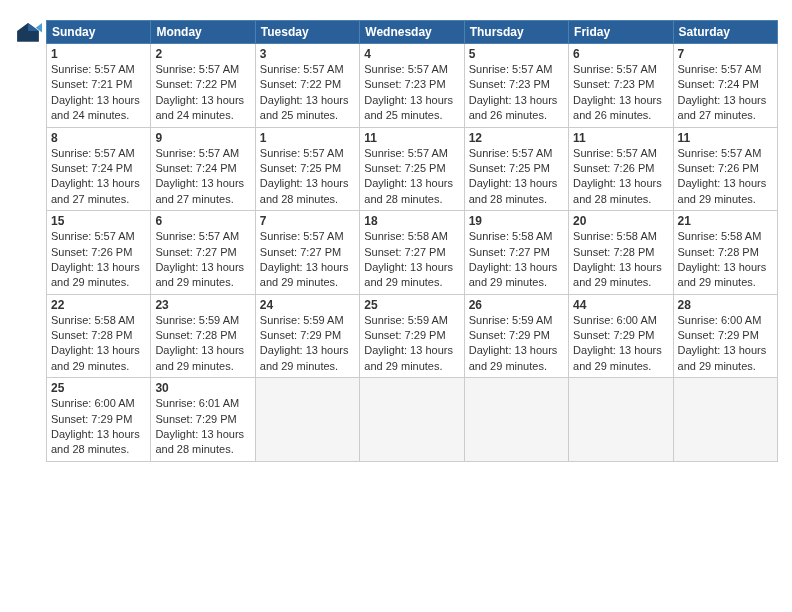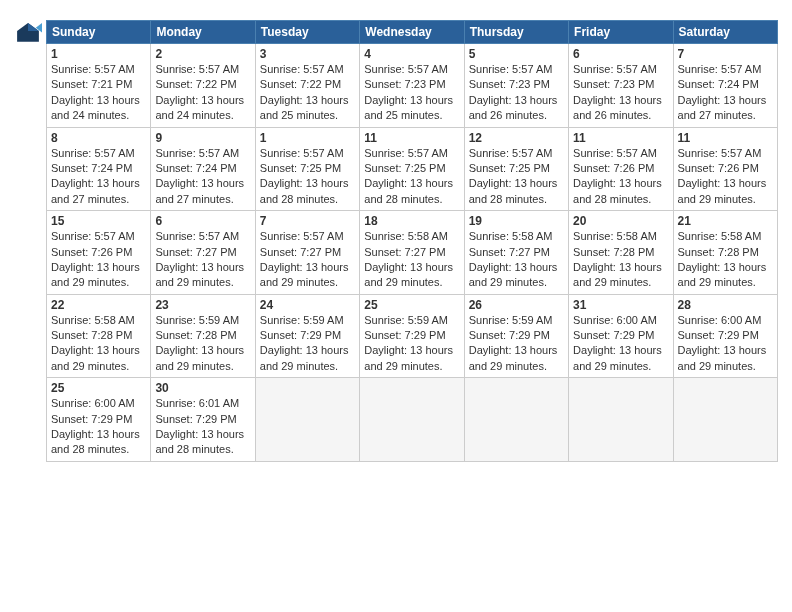--- a/index.html
+++ b/index.html
@@ -344,21 +344,21 @@
           </td>
           <td>
             <span class="day-num">26</span>
 <div class="day-info">
   Sunrise: 5:59 AM<br>
   Sunset: 7:29 PM<br>
   Daylight: 13 hours and 29 minutes.
 </div>
           </td>
           <td>
-            <span class="day-num">31</span>
+            <span class="day-num">44</span>
 <div class="day-info">
   Sunrise: 6:00 AM<br>
   Sunset: 7:29 PM<br>
   Daylight: 13 hours and 29 minutes.
 </div>
           </td>
           <td>
             <span class="day-num">28</span>
 <div class="day-info">
   Sunrise: 6:00 AM<br>

